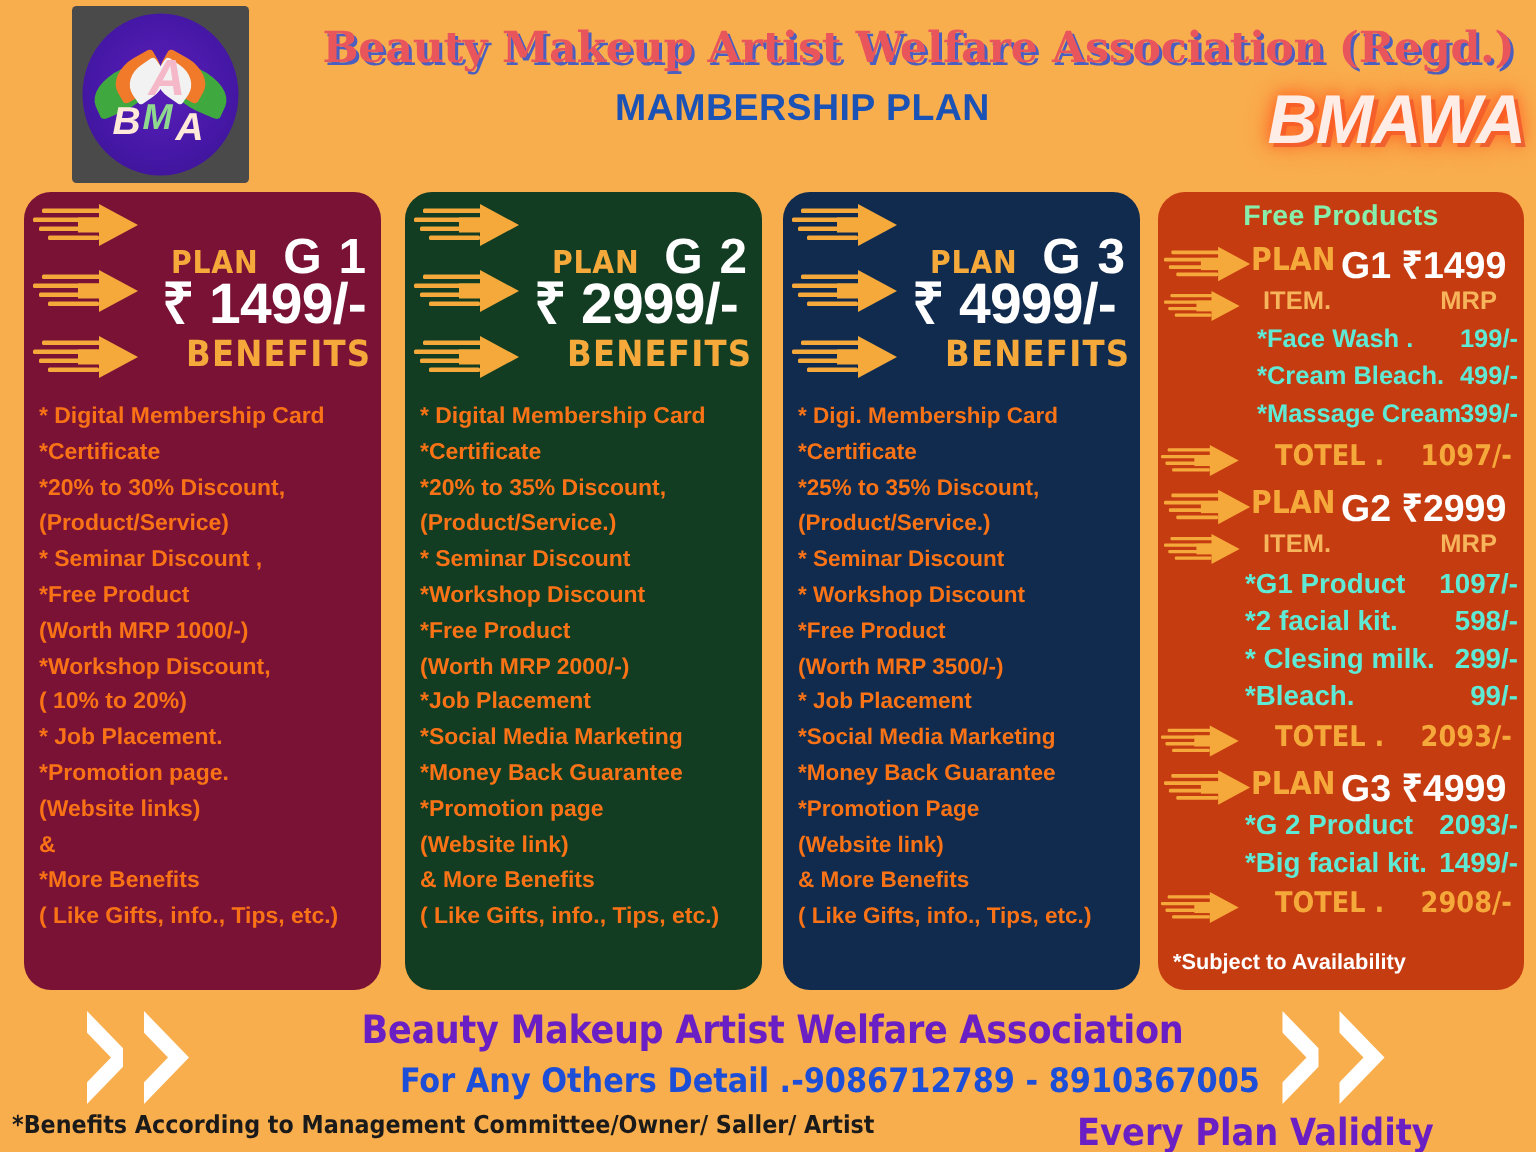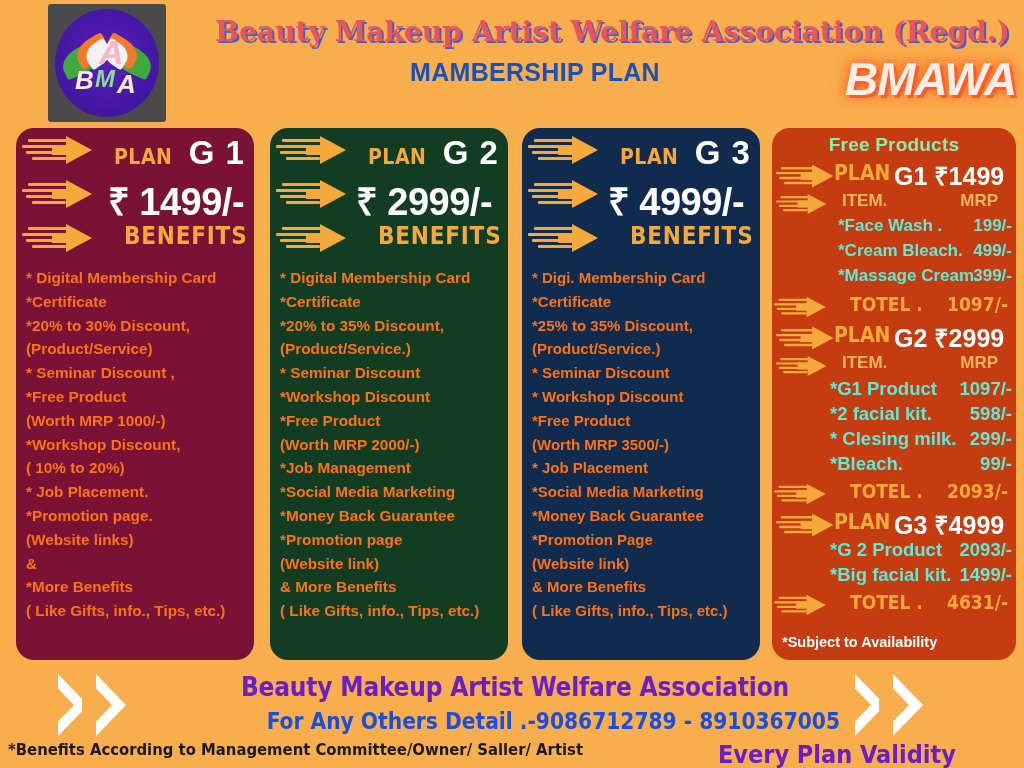--- a/index.html
+++ b/index.html
@@ -78,21 +78,21 @@
   .arrow .tail i:nth-child(4){ width:34px; margin-left:10px; }
   .arrow .head {
     position:absolute; left:44px; top:0;
     width:0; height:0; border-top:14px solid transparent;
     border-bottom:14px solid transparent; border-left:26px solid #F6A93B;
   }
   .arrow .stem {
     position:absolute; left:30px; top:9px; width:20px; height:10px; background:#F6A93B;
   }
 
-  .plan-line { position:absolute; left:98px; top:6px; white-space:nowrap; }
+  .plan-line { position:absolute; left:98px; top:24px; white-space:nowrap; }
   .plan-word {
     font-family:"DejaVu Sans Condensed","Liberation Sans",sans-serif;
     font-weight:bold; font-size:21px; color:#F6A93B; letter-spacing:0.5px;
   }
   .plan-code { font-weight:bold; font-size:33px; color:#fff; margin-left:12px; letter-spacing:1px; }
 
   .price {
     position:absolute; left:92px; top:2px; white-space:nowrap;
     font-weight:bold; font-size:38px; color:#fff; letter-spacing:-0.5px;
   }
@@ -340,21 +340,21 @@
     </div>
     <ul class="blist">
       <li>* Digital Membership Card</li>
       <li>*Certificate</li>
       <li>*20% to 35% Discount,</li>
       <li>(Product/Service.)</li>
       <li>* Seminar  Discount</li>
       <li>*Workshop Discount</li>
       <li> *Free Product</li>
       <li> (Worth MRP 2000/-)</li>
-      <li>*Job Management</li>
+      <li>*Job Placement</li>
       <li>*Social Media Marketing</li>
       <li>*Money Back Guarantee</li>
       <li>*Promotion page</li>
       <li> (Website link)</li>
       <li>  &amp;  More Benefits</li>
       <li>( Like Gifts, info., Tips, etc.)</li>
     </ul>
   </div>
 
   <div class="card c3">
@@ -563,21 +563,21 @@
         <span class="tail">
             <i></i>
             <i></i>
             <i></i>
             <i></i>
           </span>
           <span class="stem"></span>
           <span class="head"></span>
       </span>
       <span class="tl">TOTEL .</span>
-      <span class="tv">4631/-</span>
+      <span class="tv">2908/-</span>
     </div>
 
     <div class="fp-note">*Subject to Availability</div>
   </div>
 </div>
 
 <div id="footer">
   <div class="chev-group chev-left">
     <span class="chev a"></span>
       <span class="chev-cut a"></span>

